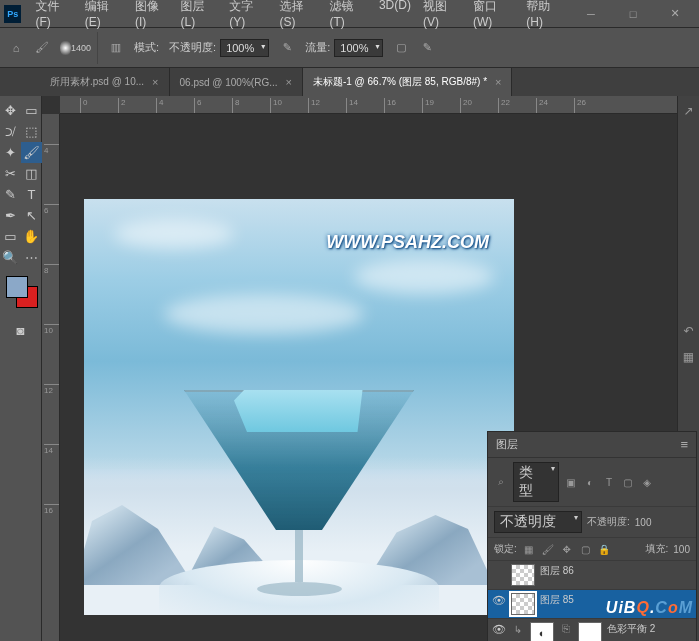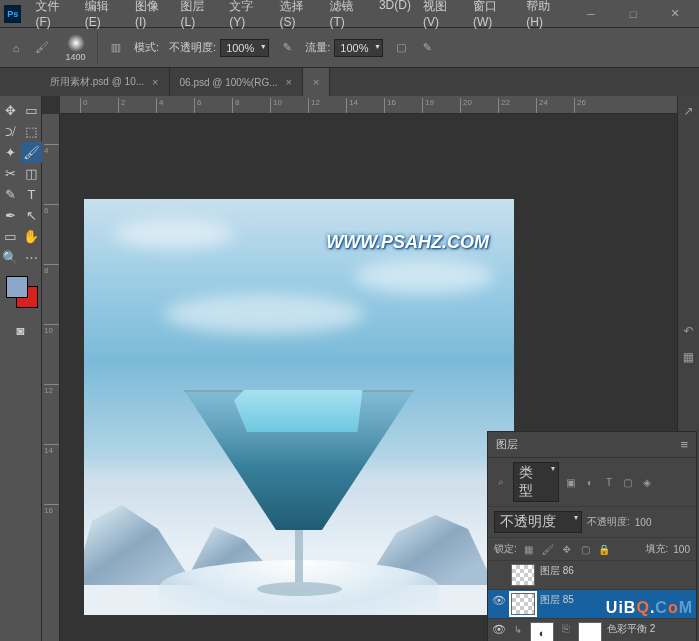--- a/index.html
+++ b/index.html
@@ -5,21 +5,21 @@
 *{margin:0;padding:0;box-sizing:border-box;font-family:"Microsoft YaHei",sans-serif;-webkit-font-smoothing:antialiased}
 body{background:#535353;width:699px;height:641px;overflow:hidden;color:#ccc;font-size:11px;position:relative}
 .titlebar{height:28px;background:#535353;display:flex;align-items:center;padding:0 4px;border-bottom:1px solid #2a2a2a}
 .ps-logo{width:18px;height:18px;background:#001e36;display:flex;align-items:center;justify-content:center;font-size:9px;font-weight:bold;color:#31a8ff;margin-right:8px}
 .menu{display:flex;gap:0}
 .menu-item{padding:4px 6px;cursor:pointer;font-size:12px}
 .win-controls{margin-left:auto;display:flex;gap:2px}
 .win-btn{width:40px;height:24px;display:flex;align-items:center;justify-content:center;cursor:pointer;color:#aaa}
 .options-bar{height:40px;background:#535353;display:flex;align-items:center;padding:0 8px;gap:10px;border-bottom:1px solid #2a2a2a}
 .opt-item{display:flex;align-items:center;gap:4px;font-size:11px}
-.brush-prev{width:38px;height:32px;display:flex;flex-direction:column;align-items:center;justify-content:center;border-right:1px solid #444;padding-right:6px}
+.brush-prev{width:38px;height:32px;display:flex;align-items:center;justify-content:center;border-right:1px solid #444;padding-right:6px}
 .dot{width:18px;height:18px;border-radius:50%;background:radial-gradient(circle,#fff 0%,transparent 70%)}
 .mode-sel{background:#3a3a3a;border:1px solid #222;padding:2px 20px 2px 6px;font-size:11px;color:#ddd;min-width:100px;position:relative}
 .mode-sel::after{content:"▾";position:absolute;right:4px;top:2px;font-size:9px}
 .pct-box{background:#3a3a3a;border:1px solid #222;padding:2px 14px 2px 5px;font-size:11px;color:#ddd;min-width:46px;position:relative}
 .pct-box::after{content:"▾";position:absolute;right:3px;top:2px;font-size:8px}
 .icon-sm{width:16px;height:16px;display:flex;align-items:center;justify-content:center;color:#aaa}
 .tabs{height:28px;background:#3f3f3f;display:flex;align-items:stretch;padding-left:40px}
 .tab{padding:6px 10px;display:flex;align-items:center;gap:8px;font-size:10px;color:#aaa;border-right:1px solid #2a2a2a;cursor:pointer;position:relative}
 .tab.active{background:#535353;color:#fff}
 .tab .x{font-size:11px;color:#999}
@@ -62,21 +62,21 @@
 .lp-sel::after{content:"▾";position:absolute;right:3px;top:1px;font-size:8px}
 .lp-ico{width:14px;height:14px;display:flex;align-items:center;justify-content:center;color:#999;font-size:10px}
 .lp-label{color:#bbb;font-size:10px}
 .layer{display:flex;padding:3px 4px;gap:5px;border-bottom:1px solid #3a3a3a;min-height:27px}
 .layer.active{background:#1861a0}
 .eye{width:14px;height:14px;display:flex;align-items:center;justify-content:center;font-size:11px}
 .thumb{width:24px;height:22px;border:1px solid #666;background:#fff;position:relative;flex-shrink:0}
 .thumb.trans{background-image:linear-gradient(45deg,#ccc 25%,transparent 25%,transparent 75%,#ccc 75%),linear-gradient(45deg,#ccc 25%,#fff 25%,#fff 75%,#ccc 75%);background-size:8px 8px;background-position:0 0,4px 4px}
 .thumb.adj{background:#fff;display:flex;align-items:center;justify-content:center;font-size:11px;color:#333}
 .thumb.mask{background:#fff}
-.uibq{position:absolute;bottom:24px;right:6px;font-size:16px;font-weight:bold;letter-spacing:1px;z-index:20}
+.uibq{position:absolute;bottom:24px;right:6px;font-size:16px;font-weight:bold;font-style:italic;letter-spacing:1px;z-index:20}
 .uibq .u{color:#fff}
 .uibq .b{color:#ff6b35}
 .uibq .c{color:#5a9fd4}
 </style>
 </head>
 <body>
 
 <div class="titlebar">
   <div class="ps-logo">Ps</div>
   <div class="menu">
@@ -126,20 +126,21 @@
 <div class="tabs">
   <div class="tab">
       <span>所用素材.psd @ 10...</span>
       <span class="x">×</span>
     </div>
   <div class="tab">
       <span>06.psd @ 100%(RG...</span>
       <span class="x">×</span>
     </div>
   <div class="tab active">
+      <span>未标题-1 @ 66.7% (图层 85, RGB/8#) *</span>
       <span class="x">×</span>
     </div>
 </div>
 
 <div class="work">
   <div class="tools">
     <div class="tool-grid">
       <div class="tool">✥</div>
       <div class="tool">▭</div>
       <div class="tool">⟉</div>

